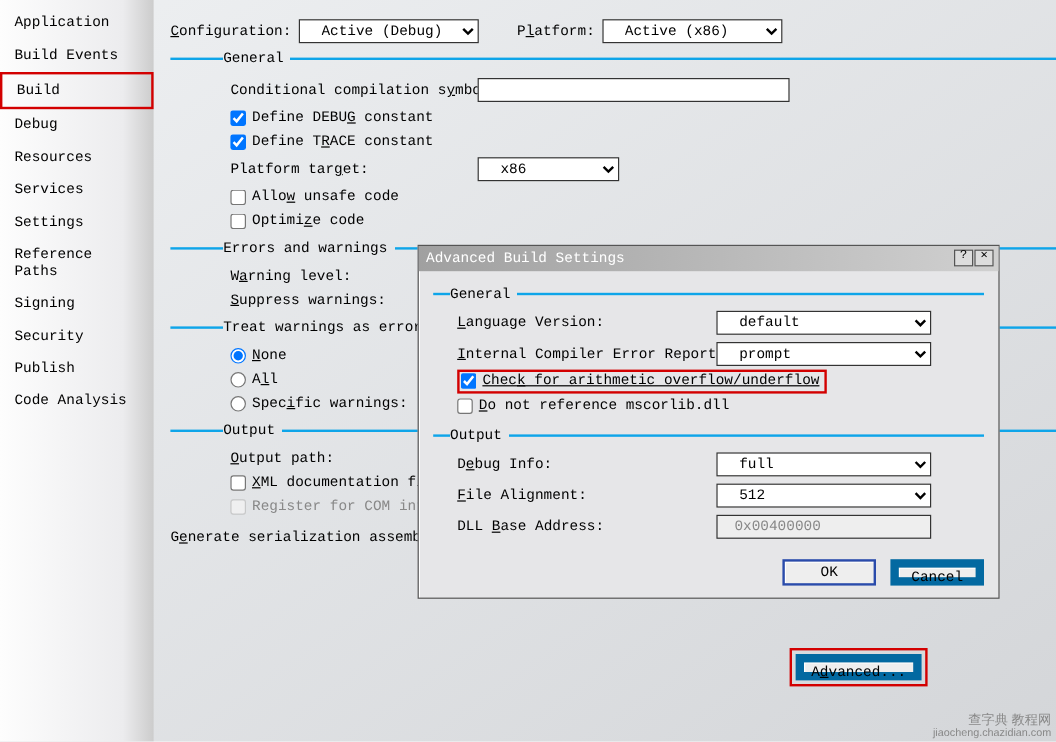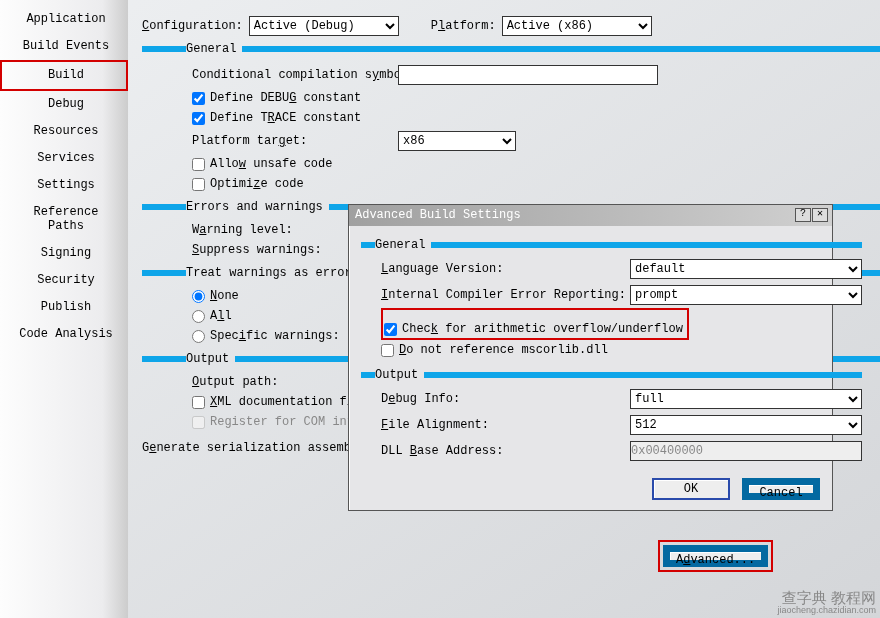--- a/index.html
+++ b/index.html
@@ -21,21 +21,20 @@
     top: 0;
     width: 128px;
     height: 618px;
     background: linear-gradient(to right, #fdfdfd 0%, #ececee 80%, #ccc 100%);
     padding-top: 6px;
   }
   .sidebar-item {
     padding: 6px 8px 7px 12px;
     cursor: pointer;
     font-family: "Courier New", monospace;
-    text-align: center;
   }
   .red-box {
     border: 2px solid #d30000;
   }
   .main {
     position: absolute;
     left: 128px;
     top: 0;
     width: 752px;
     height: 618px;
@@ -50,26 +49,26 @@
   .label {
     white-space: pre;
   }
   .ul { text-decoration: underline; }
   select, input[type="text"] {
     font-family: "Courier New", monospace;
     font-size: 12px;
     border: 1px solid #333;
     background: #fff;
     height: 20px;
-    padding: 1px 0;
+    padding: 1px 14px;
   }
   select { padding-right: 14px; }
   fieldset {
     border: none;
-    border-top: 6px solid #0ea5e9;
+    border-top: 2px solid #0ea5e9;
     margin: 6px 0 2px 0;
     padding: 6px 0 0 50px;
   }
   legend {
     padding: 0 6px 0 0;
     margin-left: -6px;
     font-family: "Courier New", monospace;
   }
   .field-row {
     display: flex;
@@ -130,22 +129,21 @@
   .dialog-body {
     padding: 6px 12px 10px 12px;
   }
   .dialog fieldset {
     padding: 4px 0 2px 20px;
   }
   .dialog .field-label {
     width: 210px;
   }
   .dialog .wide-select {
-    width: 232px;
-    margin-left: 33px;
+    width: 179px;
   }
   .btn {
     height: 22px;
     min-width: 78px;
     background: #eee;
     border: 7px solid #0369a1;
     font-family: "Courier New", monospace;
     font-size: 12px;
     cursor: pointer;
     box-shadow: 1px 1px 0 #fff inset;
@@ -165,21 +163,21 @@
   .watermark {
     position: absolute;
     right: 4px;
     bottom: 2px;
     color: #888;
     font-family: sans-serif;
     text-align: right;
     line-height: 1.1;
   }
   .watermark .big {
-    font-size: 15px;
+    font-size: 11px;
     margin-top: 40px;
   }
   .watermark .small {
     font-size: 9px;
   }
   .disabled {
     color: #888;
   }
 </style>
 </head>
@@ -311,21 +309,21 @@
         <select class="wide-select">
           <option>default</option>
         </select>
       </div>
       <div class="field-row">
         <span class="field-label"><span class="ul">I</span>nternal Compiler Error Reporting:</span>
         <select class="wide-select">
           <option>prompt</option>
         </select>
       </div>
-      <div class="cb-row red-box" style="display:inline-flex; padding:12px 4px 2px 1px;">
+      <div class="cb-row red-box" style="display:inline-flex; padding:0 4px 2px 1px;text-decoration:underline;">
         <input type="checkbox" checked="" style="">
         <span>Chec<span class="ul">k</span> for arithmetic overflow/underflow</span>
       </div>
       <div class="cb-row">
         <input type="checkbox" style="">
         <span><span class="ul">D</span>o not reference mscorlib.dll</span>
       </div>
     </fieldset>
 
     <fieldset>

